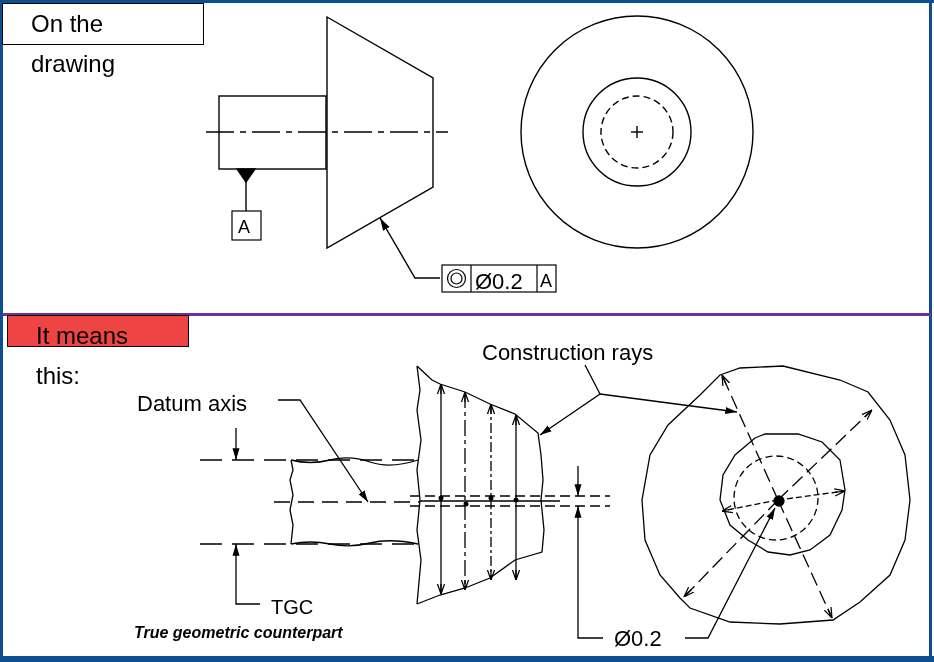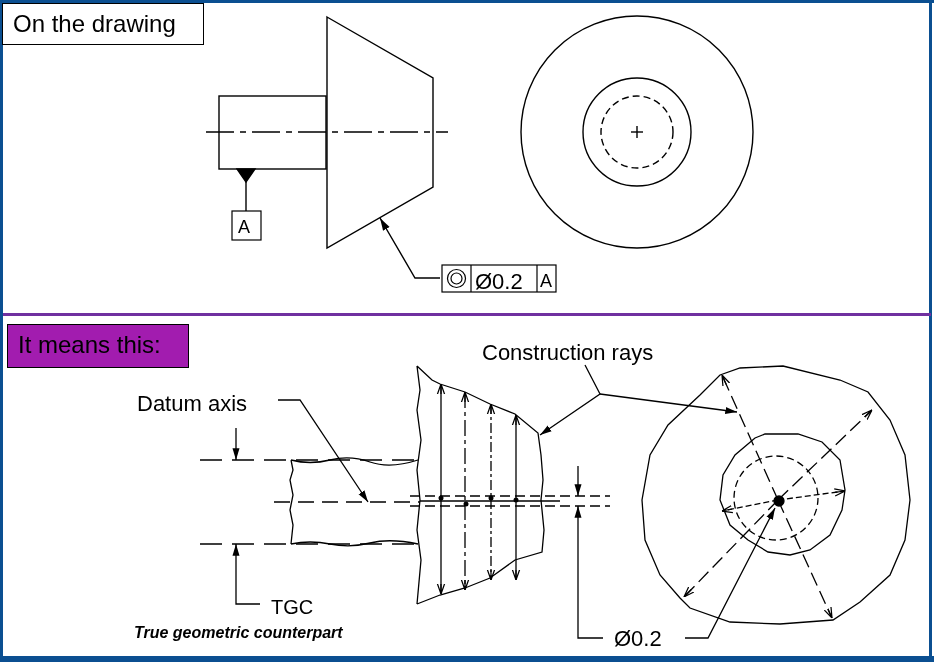--- a/index.html
+++ b/index.html
@@ -5,23 +5,23 @@
   html, body { margin:0; padding:0; background:#ffffff; }
   body { width:934px; height:662px; position:relative; overflow:hidden;
          font-family:"Liberation Sans", sans-serif; }
   .frame { position:absolute; left:0; top:0; width:934px; height:662px; box-sizing:border-box; }
   .border-left { position:absolute; left:0; top:0; width:3px; height:662px; background:#0b4f91; }
   .border-top { position:absolute; left:0; top:0; width:934px; height:3px; background:#0b4f91; }
   .border-bottom { position:absolute; left:0; top:656px; width:934px; height:6px; background:#0b4f91; }
   .border-right { position:absolute; left:929px; top:0; width:3px; height:662px; background:#0b4f91; }
   .divider { position:absolute; left:3px; top:313px; width:928px; height:3px; background:#7030a0; }
   .label-box { position:absolute; box-sizing:border-box; border:1.5px solid #000;
-               font-size:24px; color:#000; padding:0 10px; line-height:40px; }
+               font-size:24px; color:#000; padding:0 28px; line-height:40px; }
   .label-drawing { left:2px; top:3px; width:202px; height:42px; background:#ffffff; }
-  .label-means { left:7px; top:324px; width:182px; height:44px; background:#a21caf; }
+  .label-means { left:7px; top:315px; width:182px; height:32px; background:#ef4444; }
   svg.drawing { position:absolute; left:0; top:0; }
   .txt { font-family:"Liberation Sans", sans-serif; fill:#000; }
 </style>
 </head>
 <body>
 
 <div class="frame">
   <div class="border-top"></div>
   <div class="border-left"></div>
   <div class="border-right"></div>

